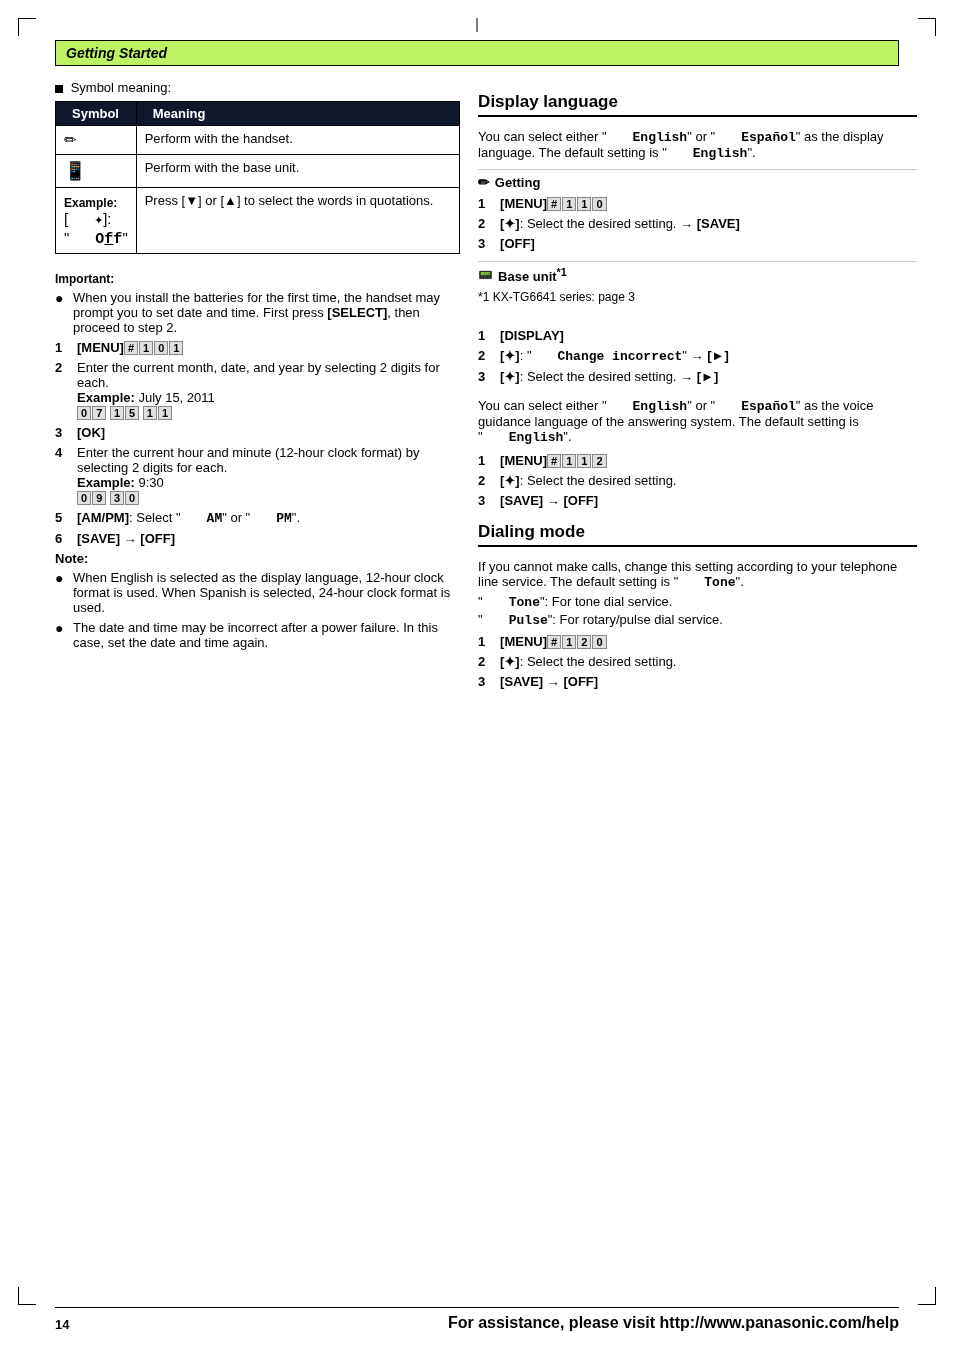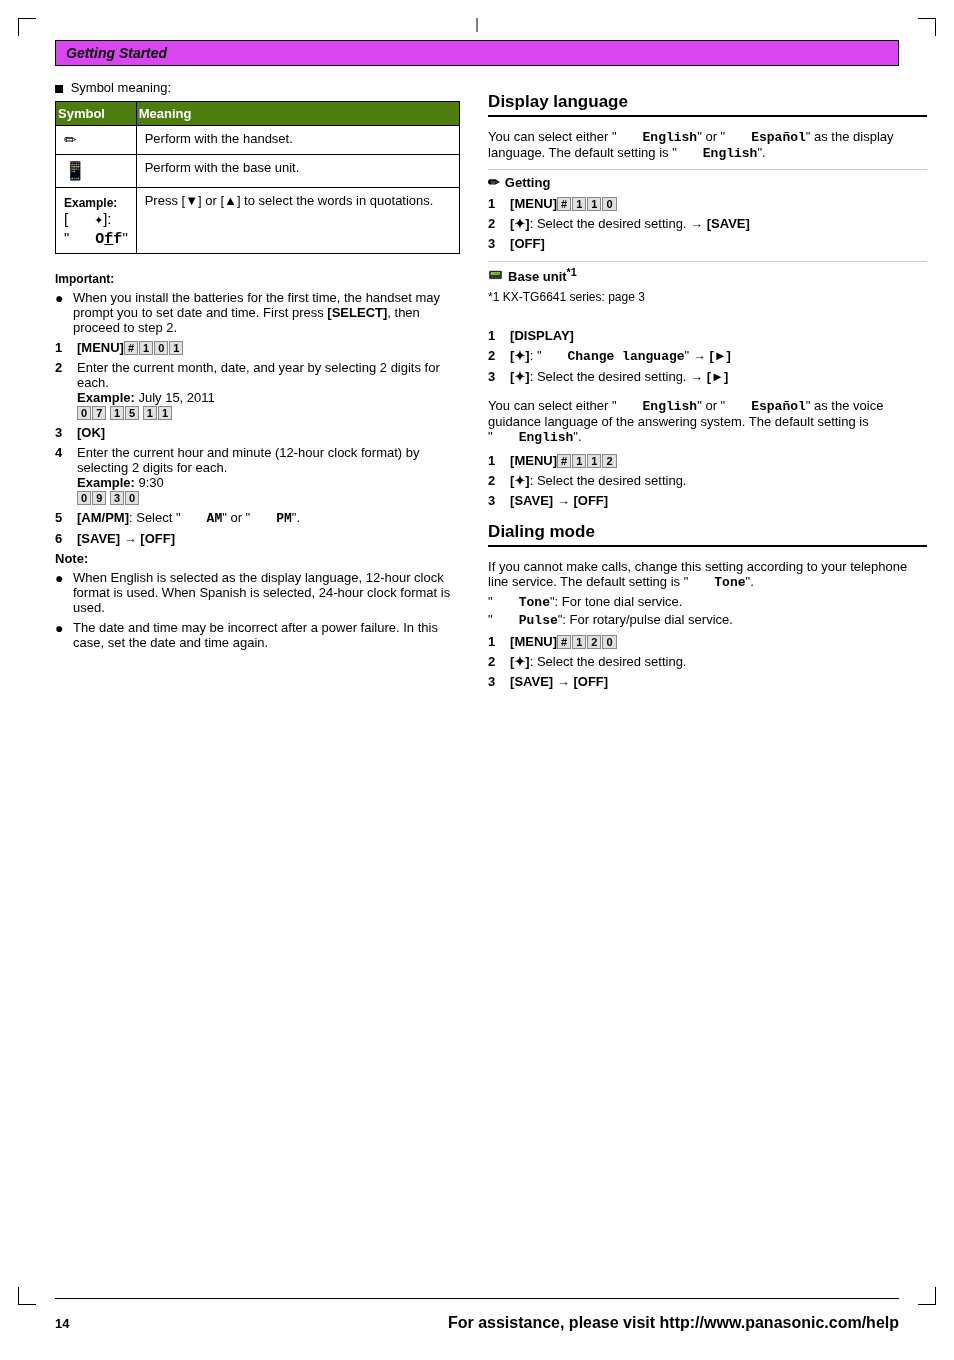--- a/index.html
+++ b/index.html
@@ -37,35 +37,35 @@
       top: 18px;
       left: 50%;
       transform: translateX(-50%);
       width: 1px;
       height: 14px;
       border-left: 1px solid #000;
     }
 
     
     .getting-started-header {
-      background: #d946ef;
+      background: #bef264;
       border: 1.5px solid #000;
       padding: 4px 10px;
       font-style: italic;
       font-weight: bold;
       font-size: 14px;
       margin-bottom: 14px;
       display: inline-block;
       width: 100%;
     }
 
     
     .two-col {
       display: flex;
-      gap: 28px;
+      gap: 18px;
       margin-top: 0;
     }
 
     .left-col {
       width: 48%;
       flex-shrink: 0;
     }
 
     .right-col {
       width: 52%;
@@ -91,23 +91,23 @@
       vertical-align: middle;
     }
 
     .symbol-table {
       width: 100%;
       border-collapse: collapse;
       border: 1.5px solid #000;
     }
 
     .symbol-table th {
-      background: #4d7c0f;
+      background: #0f172a;
       color: #fff;
-      padding: 4px 2px;
+      padding: 4px 16px;
       text-align: left;
       font-size: 13px;
       border: 1px solid #000;
     }
 
     .symbol-table td {
       padding: 5px 8px;
       border: 1px solid #000;
       font-size: 13px;
       vertical-align: top;
@@ -247,23 +247,23 @@
     }
 
     
     .page-footer {
       position: absolute;
       bottom: 28px;
       left: 55px;
       right: 55px;
       display: flex;
       justify-content: space-between;
-      align-items: center;
+      align-items: flex-end;
       border-top: 1px solid #000;
-      padding-top: 15px;
+      padding-top: 6px;
     }
 
     .footer-page-num {
       font-size: 13px;
       font-weight: bold;
     }
 
     .footer-text {
       font-size: 16px;
       font-weight: bold;
@@ -444,21 +444,21 @@
         </div>
         <div class="footnote">*1 KX-TG6641 series: page 3</div>
 
         <ol class="steps-list">
           <li class="step-item">
             <span class="step-num">1</span>
             <span class="step-content"><strong>[DISPLAY]</strong></span>
           </li>
           <li class="step-item">
             <span class="step-num">2</span>
-            <span class="step-content"><strong>[✦]</strong>: "<span class="mono"><strong>Change language</strong></span>" → <strong>[►]</strong></span>
+            <span class="step-content"><strong>[✦]</strong>: "<span class="mono"><strong>Change incorrect</strong></span>" → <strong>[►]</strong></span>
           </li>
           <li class="step-item">
             <span class="step-num">3</span>
             <span class="step-content"><strong>[✦]</strong>: Select the desired setting. → <strong>[►]</strong></span>
           </li>
         </ol>
       </div>
 
       <div class="voice-guidance-section" style="margin-top:14px;">
         <p style="font-size:13px; margin-bottom:8px;">

